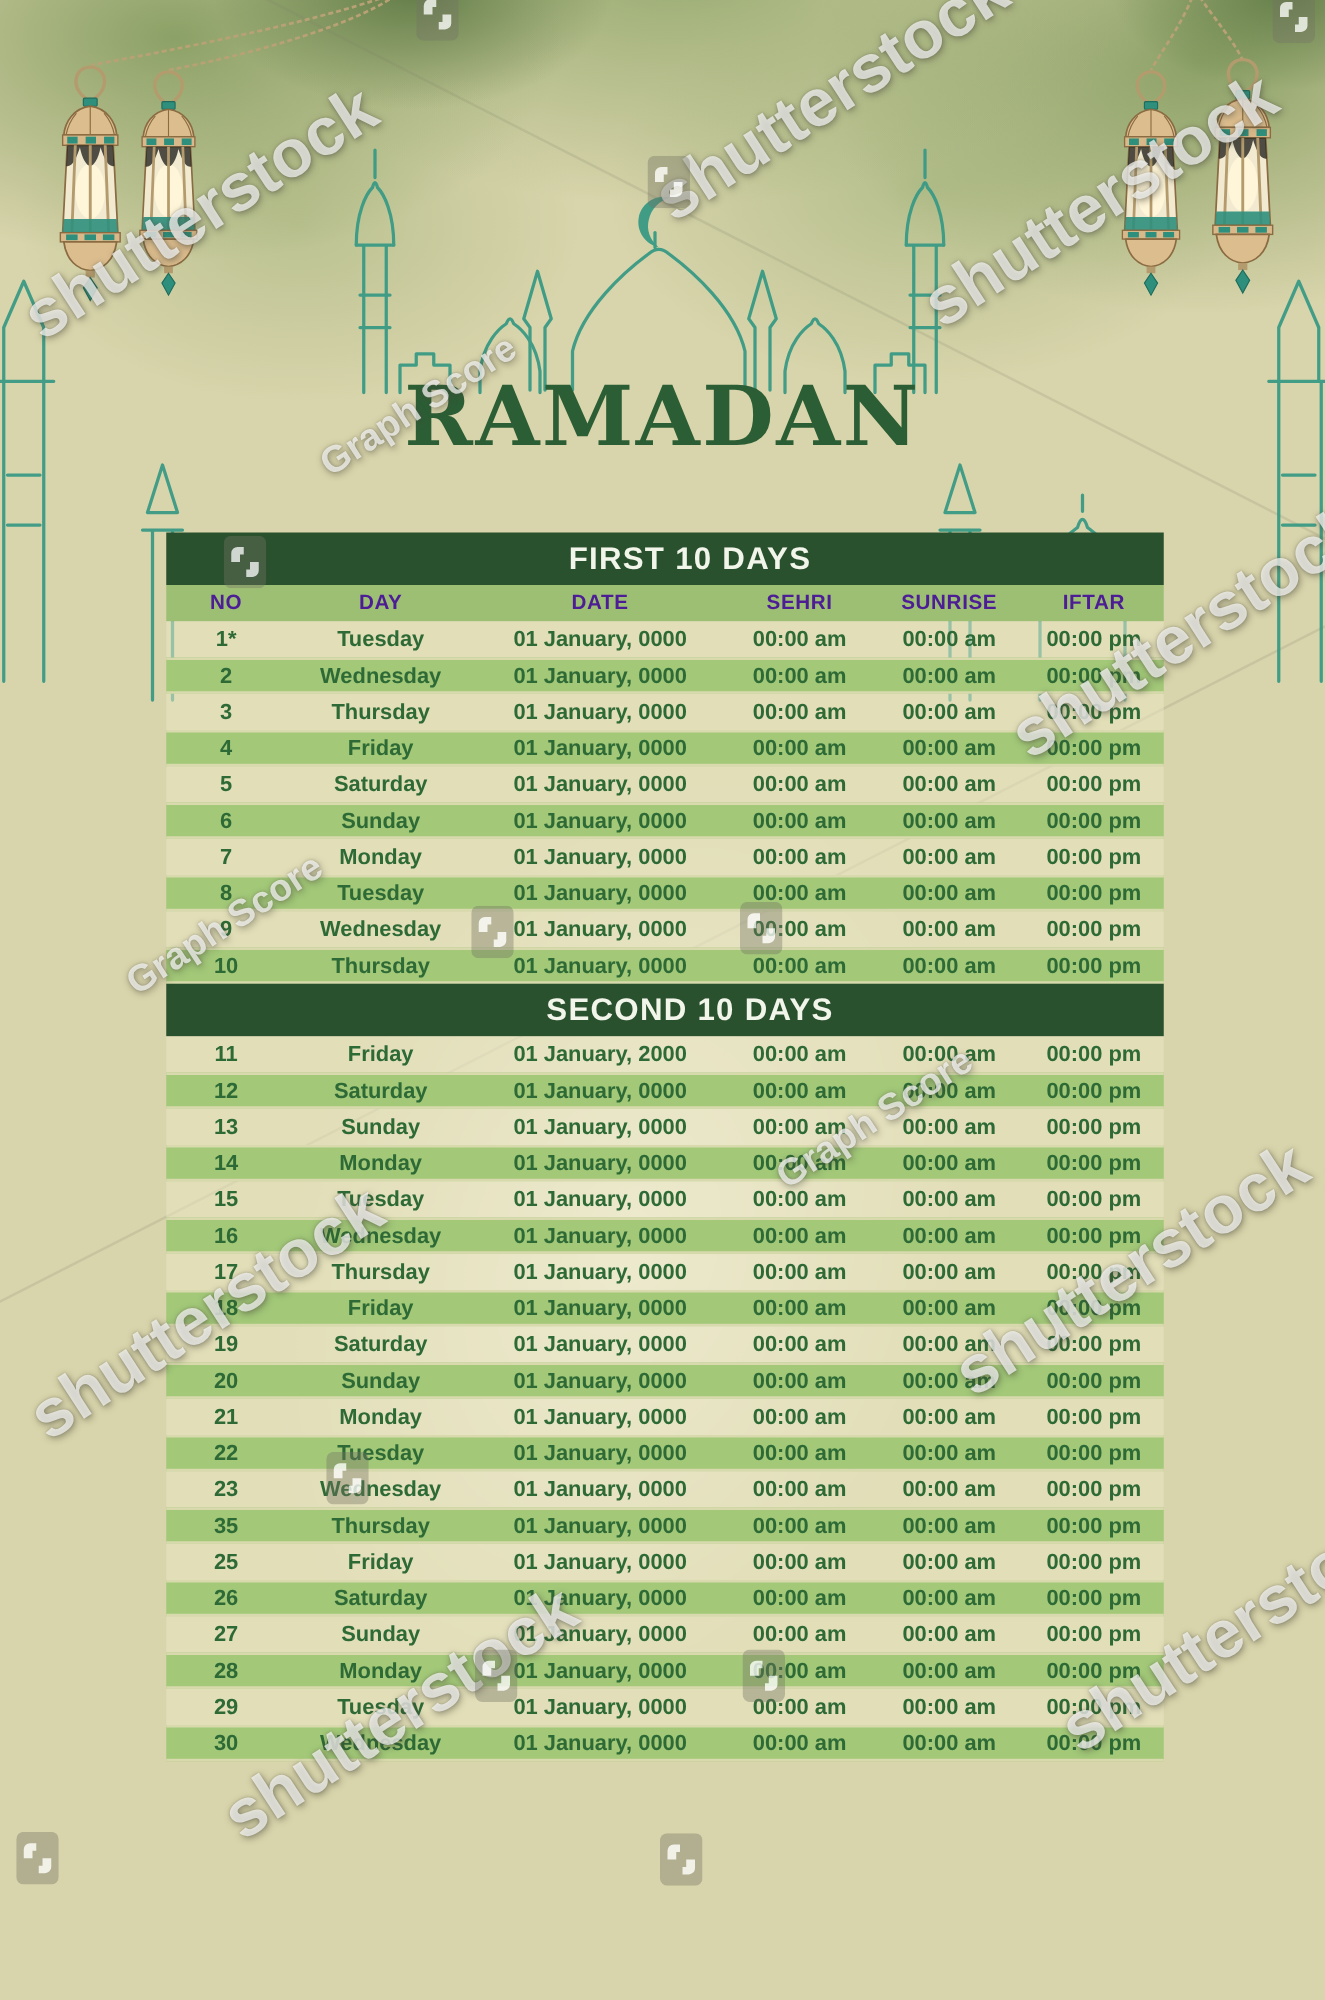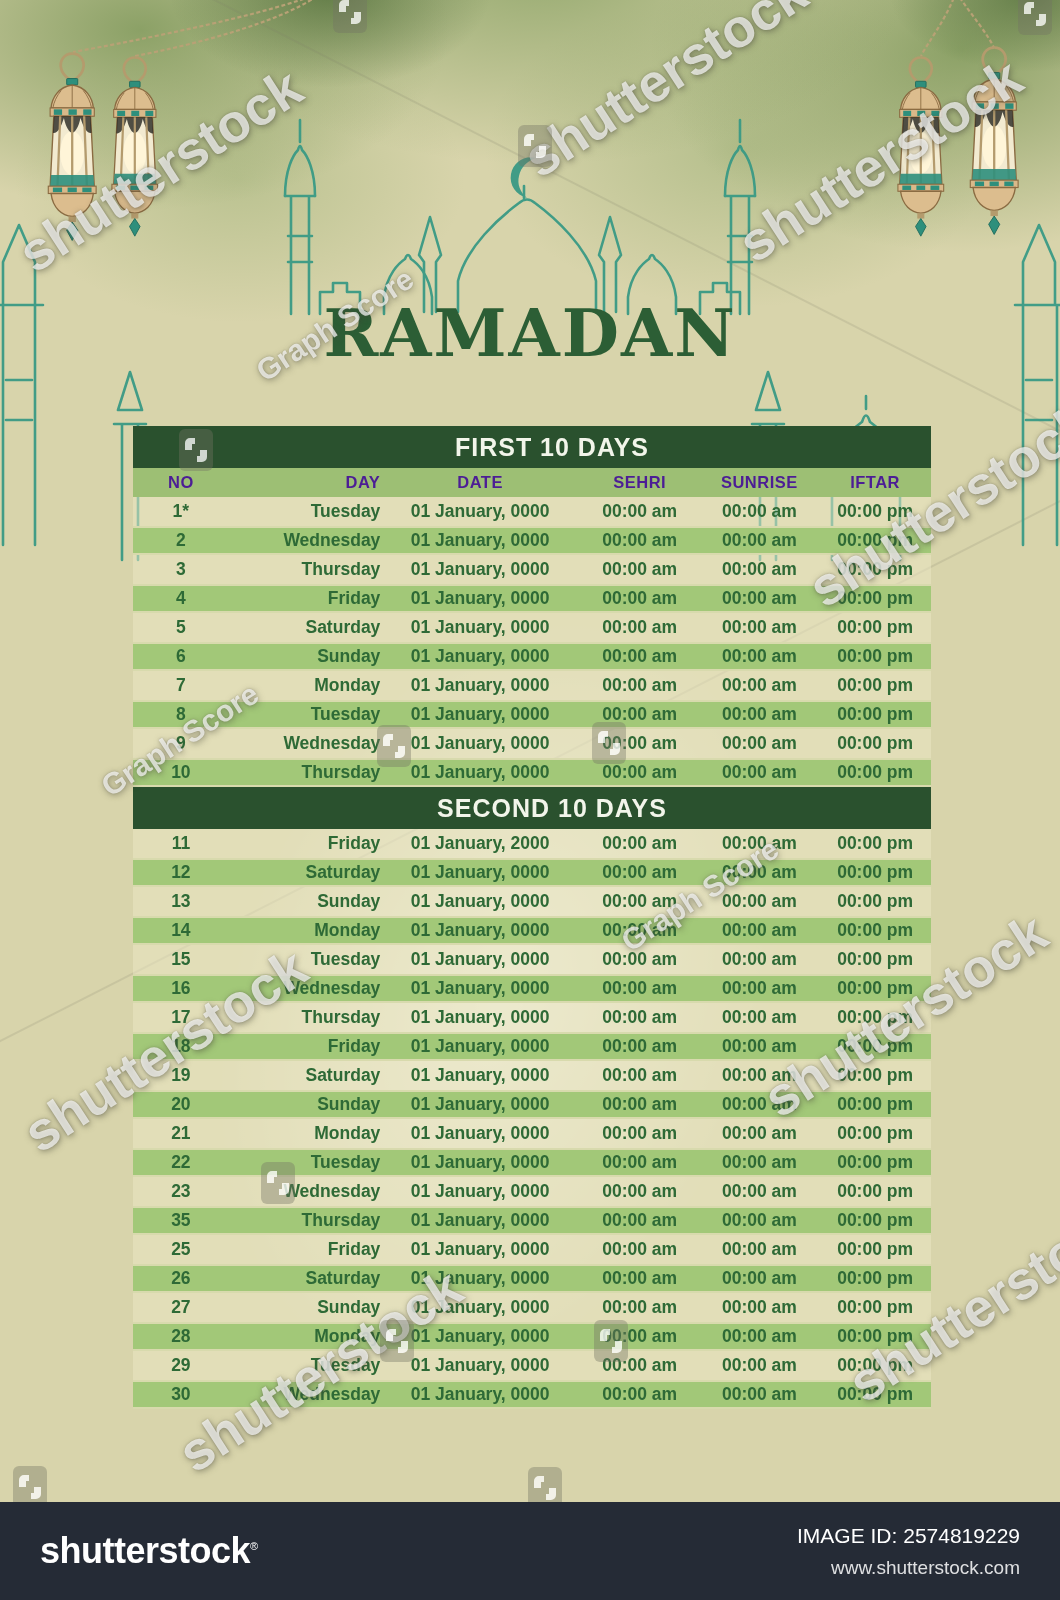--- a/index.html
+++ b/index.html
@@ -34,21 +34,21 @@
   .table{position:absolute;left:133px;top:426px;width:798px;}
   .sec-head{height:42px;background:var(--section-header-green);color:#f2f5ea;display:flex;
     align-items:center;justify-content:center;font-size:25px;font-weight:800;letter-spacing:1px;padding-left:40px;}
   .t-row{height:29px;display:flex;align-items:center;font-size:17.5px;font-weight:700;
     color:var(--cell-text-green);box-sizing:border-box;}
   .t-row.col-head{background:var(--column-header-green);color:#4c1d95;font-size:16.5px;letter-spacing:0.5px;}
   .t-row.green{background:var(--row-stripe-green);
     border-top:2px solid rgba(222,219,178,0.9);border-bottom:2px solid rgba(222,219,178,0.9);}
   .t-row.beige{background:rgba(235,232,198,0.5);}
   .cell{display:inline-block;text-align:center;}
-  .c0{width:12%;} .c1{width:19%;text-align:right;} .c2{width:25%;} .c3{width:15%;} .c4{width:15%;} .c5{width:14%;}
+  .c0{width:12%;} .c1{width:19%;} .c2{width:25%;} .c3{width:15%;} .c4{width:15%;} .c5{width:14%;}
   
   .footer{position:absolute;left:0;top:1502px;width:1060px;height:98px;background:var(--footer-bar);
     display:flex;align-items:center;justify-content:space-between;padding:0 40px;box-sizing:border-box;}
   .logo{color:var(--footer-text);font-size:36px;font-weight:700;letter-spacing:-0.5px;}
   .logo sup{font-size:11px;font-weight:400;vertical-align:super;}
   .footer-right{text-align:right;color:var(--footer-text);}
   .image-id{font-size:21px;}
   .website{font-size:19px;opacity:0.85;margin-top:9px;}
   
   .wm-text{position:absolute;transform:translate(-50%,-50%) rotate(-33deg);font-weight:700;
@@ -442,25 +442,13 @@
           <path d="M16,9 h-5 a5,5 0 0 0 -5,5 v7 h7 v-6 h3 z" fill="#fff" opacity="0.9"></path>
           <path d="M18,33 h5 a5,5 0 0 0 5,-5 v-7 h-7 v6 h-3 z" fill="#fff" opacity="0.9"></path>
         </svg></div>
       <div class="wm-icon" style="left: 545px; top: 1490px;"><svg width="34" height="42" viewBox="0 0 34 42">
           <rect width="34" height="42" rx="6" fill="rgba(115,115,100,0.45)"></rect>
           <path d="M16,9 h-5 a5,5 0 0 0 -5,5 v7 h7 v-6 h3 z" fill="#fff" opacity="0.9"></path>
           <path d="M18,33 h5 a5,5 0 0 0 5,-5 v-7 h-7 v6 h-3 z" fill="#fff" opacity="0.9"></path>
         </svg></div>
     </div>
 
-  <div class="footer">
-    <div class="logo">
-      <span>shutterstock</span><sup>®</sup>
-    </div>
-    <div class="footer-right">
-      <div class="image-id">
-        <span>IMAGE ID:</span>
-        <span>2574819229</span>
-      </div>
-      <div class="website">www.shutterstock.com</div>
-    </div>
-  </div>
 </div>
 
 </body></html>

